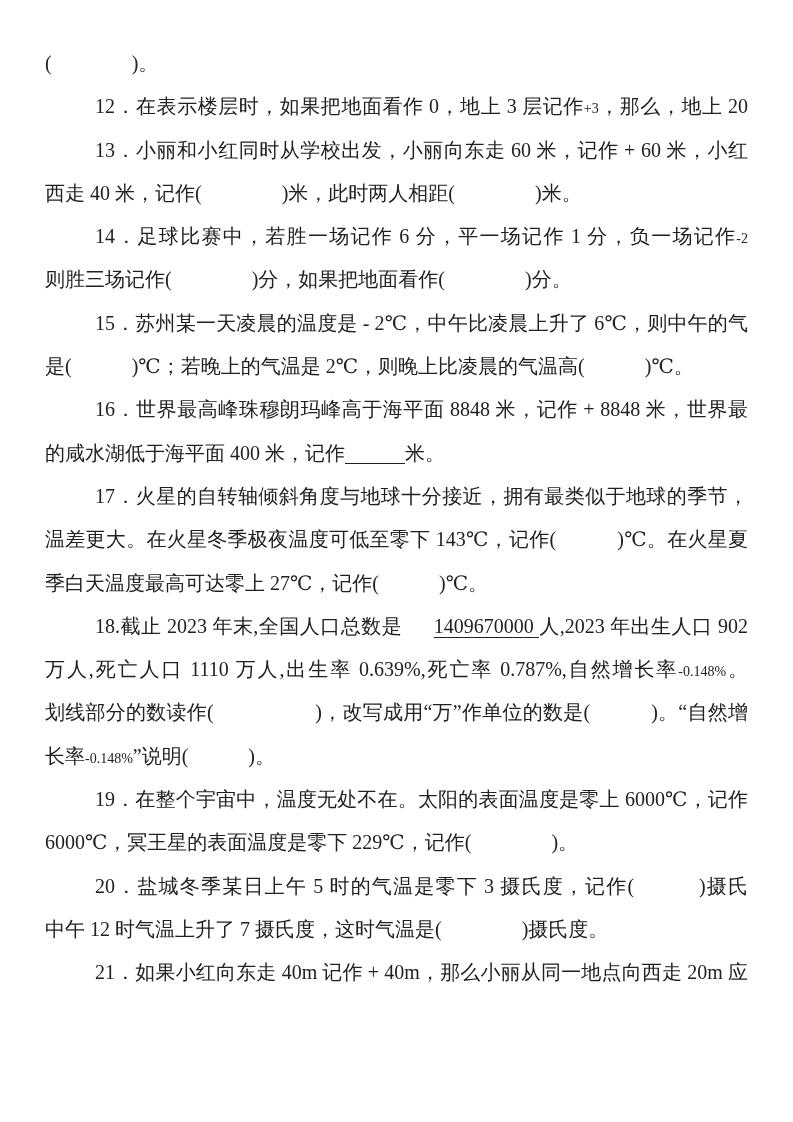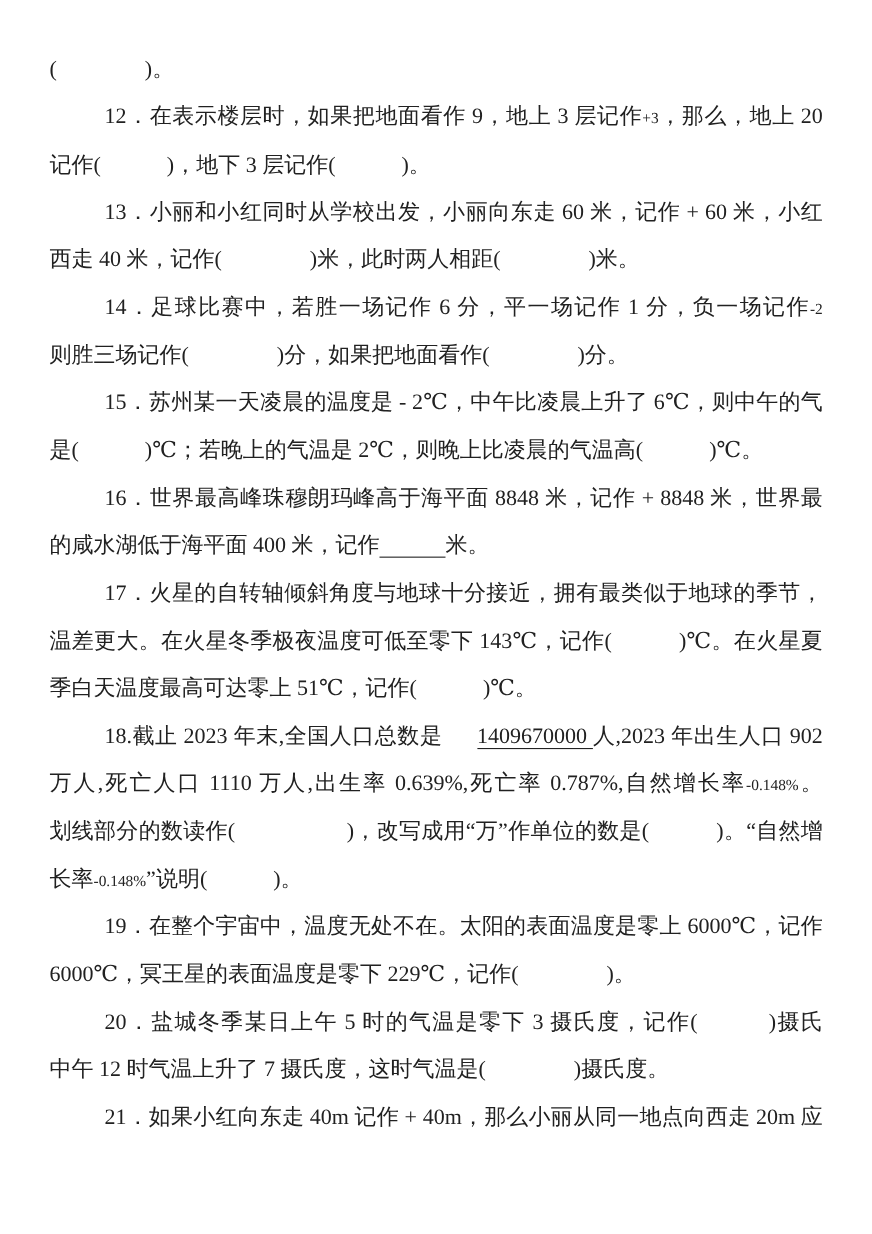--- a/index.html
+++ b/index.html
@@ -34,33 +34,32 @@
     line-height: 1;
   }
   .seg-underline { border-bottom: 1.5px solid #212121; margin-left: 26px; }
 </style>
 </head>
 <body>
 
 <div class="page">
   <div class="doc-body">
       <div class="line"><span class="seg-normal">(　　　　)。</span></div>
-      <div class="line indent justify"><span class="seg-normal">12．在表示楼层时，如果把地面看作 9，地上 3 层记作</span><span class="seg-small">+3</span><span class="seg-normal">，那么，地上 20 层</span></div>
-      <div class="line"><span class="seg-normal">记作(　　　)，地下 3 层记作(　　　)。</span></div>
+      <div class="line indent justify"><span class="seg-normal">12．在表示楼层时，如果把地面看作 0，地上 3 层记作</span><span class="seg-small">+3</span><span class="seg-normal">，那么，地上 20 层</span></div>
       <div class="line indent justify"><span class="seg-normal">13．小丽和小红同时从学校出发，小丽向东走 60 米，记作 + 60 米，小红向</span></div>
       <div class="line"><span class="seg-normal">西走 40 米，记作(　　　　)米，此时两人相距(　　　　)米。</span></div>
       <div class="line indent justify"><span class="seg-normal">14．足球比赛中，若胜一场记作 6 分，平一场记作 1 分，负一场记作</span><span class="seg-small">-2</span><span class="seg-normal"> 分，</span></div>
       <div class="line"><span class="seg-normal">则胜三场记作(　　　　)分，如果把地面看作(　　　　)分。</span></div>
       <div class="line indent justify"><span class="seg-normal">15．苏州某一天凌晨的温度是 - 2℃，中午比凌晨上升了 6℃，则中午的气温</span></div>
       <div class="line"><span class="seg-normal">是(　　　)℃；若晚上的气温是 2℃，则晚上比凌晨的气温高(　　　)℃。</span></div>
       <div class="line indent justify"><span class="seg-normal">16．世界最高峰珠穆朗玛峰高于海平面 8848 米，记作 + 8848 米，世界最低</span></div>
       <div class="line"><span class="seg-normal">的咸水湖低于海平面 400 米，记作</span><span class="seg-blank">　　　</span><span class="seg-normal">米。</span></div>
       <div class="line indent justify"><span class="seg-normal">17．火星的自转轴倾斜角度与地球十分接近，拥有最类似于地球的季节，但</span></div>
       <div class="line justify"><span class="seg-normal">温差更大。在火星冬季极夜温度可低至零下 143℃，记作(　　　)℃。在火星夏</span></div>
-      <div class="line"><span class="seg-normal">季白天温度最高可达零上 51℃，记作(　　　)℃。</span></div>
+      <div class="line"><span class="seg-normal">季白天温度最高可达零上 27℃，记作(　　　)℃。</span></div>
       <div class="line indent justify"><span class="seg-normal">18.截止 2023 年末,全国人口总数是 </span><span class="seg-underline">1409670000 </span><span class="seg-normal">人,2023 年出生人口 902</span></div>
       <div class="line justify"><span class="seg-normal">万人,死亡人口 1110 万人,出生率 0.639%,死亡率 0.787%,自然增长率</span><span class="seg-small">-0.148%</span><span class="seg-normal">。</span></div>
       <div class="line justify"><span class="seg-normal">划线部分的数读作(　　　　　)，改写成用“万”作单位的数是(　　　)。“自然增</span></div>
       <div class="line"><span class="seg-normal">长率</span><span class="seg-small">-0.148%</span><span class="seg-normal">”说明(　　　)。</span></div>
       <div class="line indent justify"><span class="seg-normal">19．在整个宇宙中，温度无处不在。太阳的表面温度是零上 6000℃，记作 +</span></div>
       <div class="line"><span class="seg-normal">6000℃，冥王星的表面温度是零下 229℃，记作(　　　　)。</span></div>
       <div class="line indent justify"><span class="seg-normal">20．盐城冬季某日上午 5 时的气温是零下 3 摄氏度，记作(　　　)摄氏度，到</span></div>
       <div class="line"><span class="seg-normal">中午 12 时气温上升了 7 摄氏度，这时气温是(　　　　)摄氏度。</span></div>
       <div class="line indent justify"><span class="seg-normal">21．如果小红向东走 40m 记作 + 40m，那么小丽从同一地点向西走 20m 应记</span></div>
     </div>

